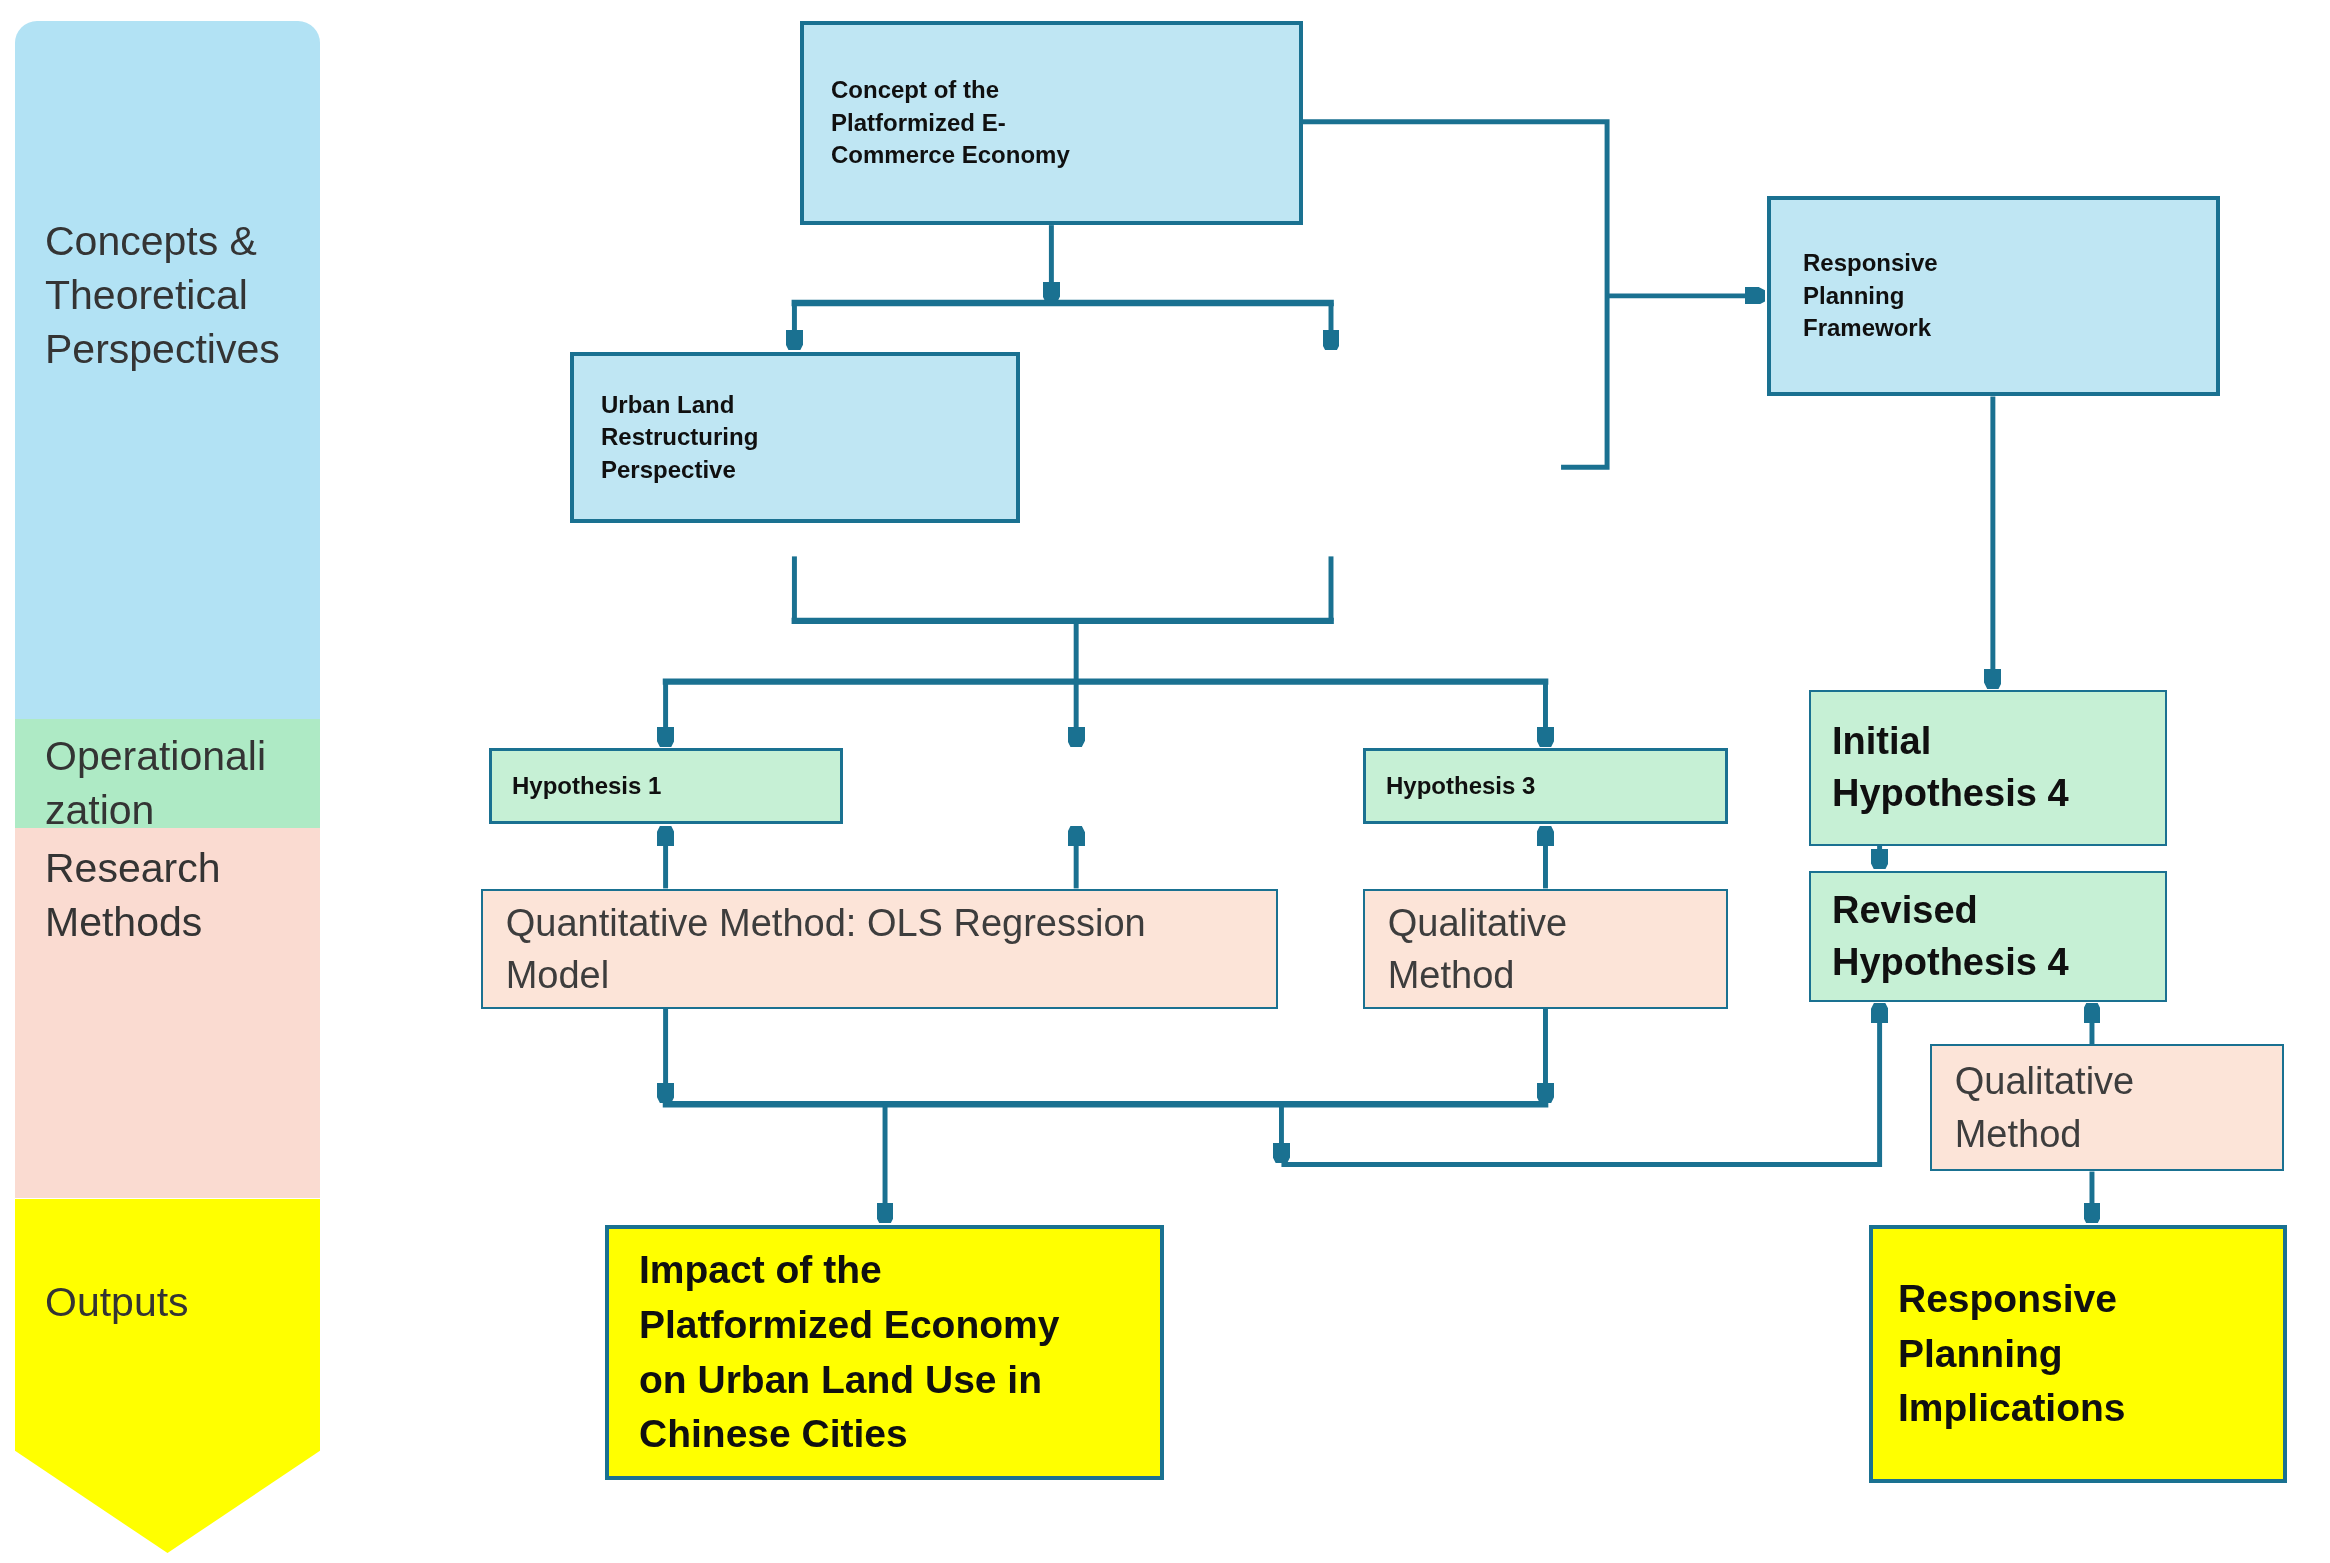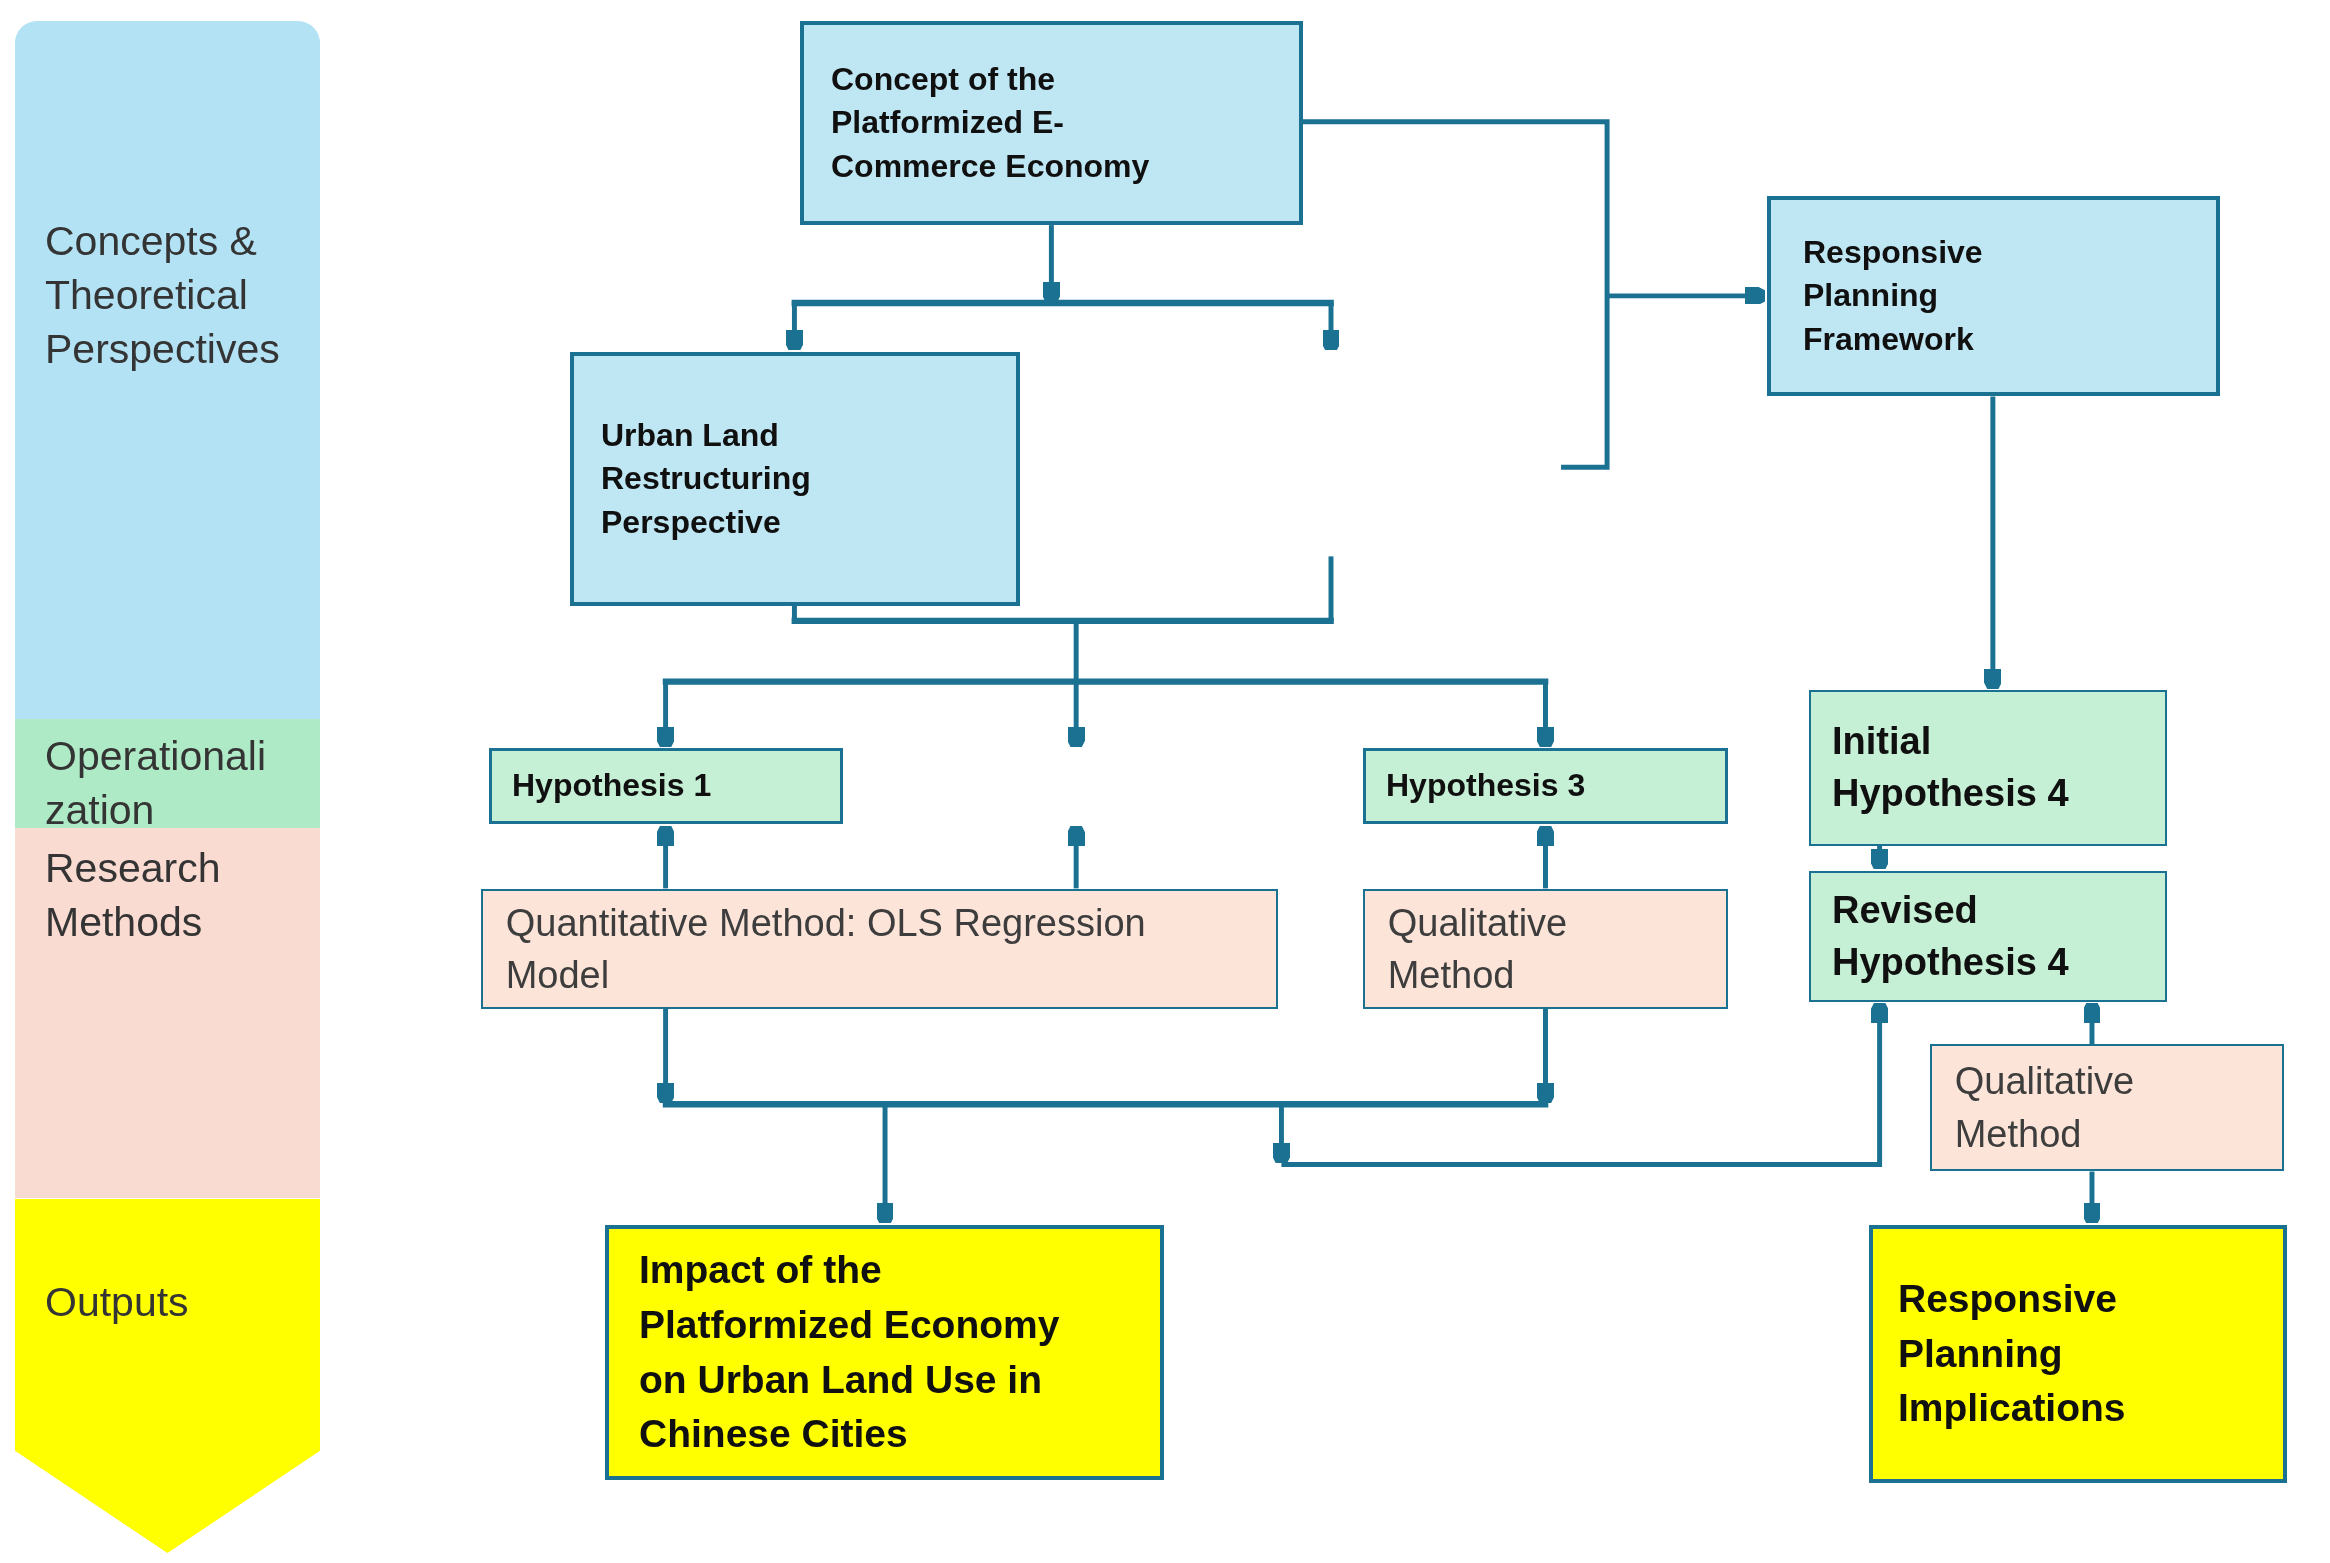--- a/index.html
+++ b/index.html
@@ -23,21 +23,21 @@
   .seg-yellow{top:1199px;height:365px;background:#ffff00;
     clip-path:polygon(0 0,100% 0,100% 69%,50% 97%,0 69%);}
   
   .node{
     position:absolute;box-sizing:border-box;
     display:flex;align-items:center;
     white-space:pre-line;
     border:4.2px solid #1a7191;
   }
   .node .txt{display:block;}
-  .bold-box{font-weight:700;color:#101010;font-size:32px;line-height:1.36;padding-left:27px;}
+  .bold-box{font-weight:700;color:#101010;font-size:24px;line-height:1.36;padding-left:27px;}
   .blue-box{background:#bfe6f3;}
   .green-box{background:#c6f0d5;}
   .yellow-box{background:#ffff00;font-size:39px;line-height:1.4;}
   .hypo{border-width:3.5px;padding-left:20px;}
   .hypo4{border-width:2.8px;font-size:38px;padding-left:21px;}
   .method{
     background:#fce4d8;border-width:2.8px;
     font-weight:400;color:#3d3d3d;font-size:38px;line-height:1.38;
     padding-left:22.7px;
   }
@@ -104,21 +104,21 @@
       <div class="seg-label" style="top:76px;">Outputs</div>
     </div>
   </div>
 
   <div class="node blue-box bold-box" style="left:800px;top:21px;width:503px;height:204px;">
     <span class="txt">Concept of the
 Platformized E-
 Commerce Economy</span>
   </div>
 
-  <div class="node blue-box bold-box" style="left:570px;top:352px;width:450px;height:254px;align-items:center;">
+  <div class="node blue-box bold-box" style="left:570px;top:352px;width:450px;height:171px;align-items:center;">
     <span class="txt">Urban Land
 Restructuring
 Perspective</span>
   </div>
 
 
   <div class="node blue-box bold-box" style="left:1767px;top:196px;width:453px;height:200px;padding-left:32px;">
     <span class="txt">Responsive
 Planning
 Framework</span>

